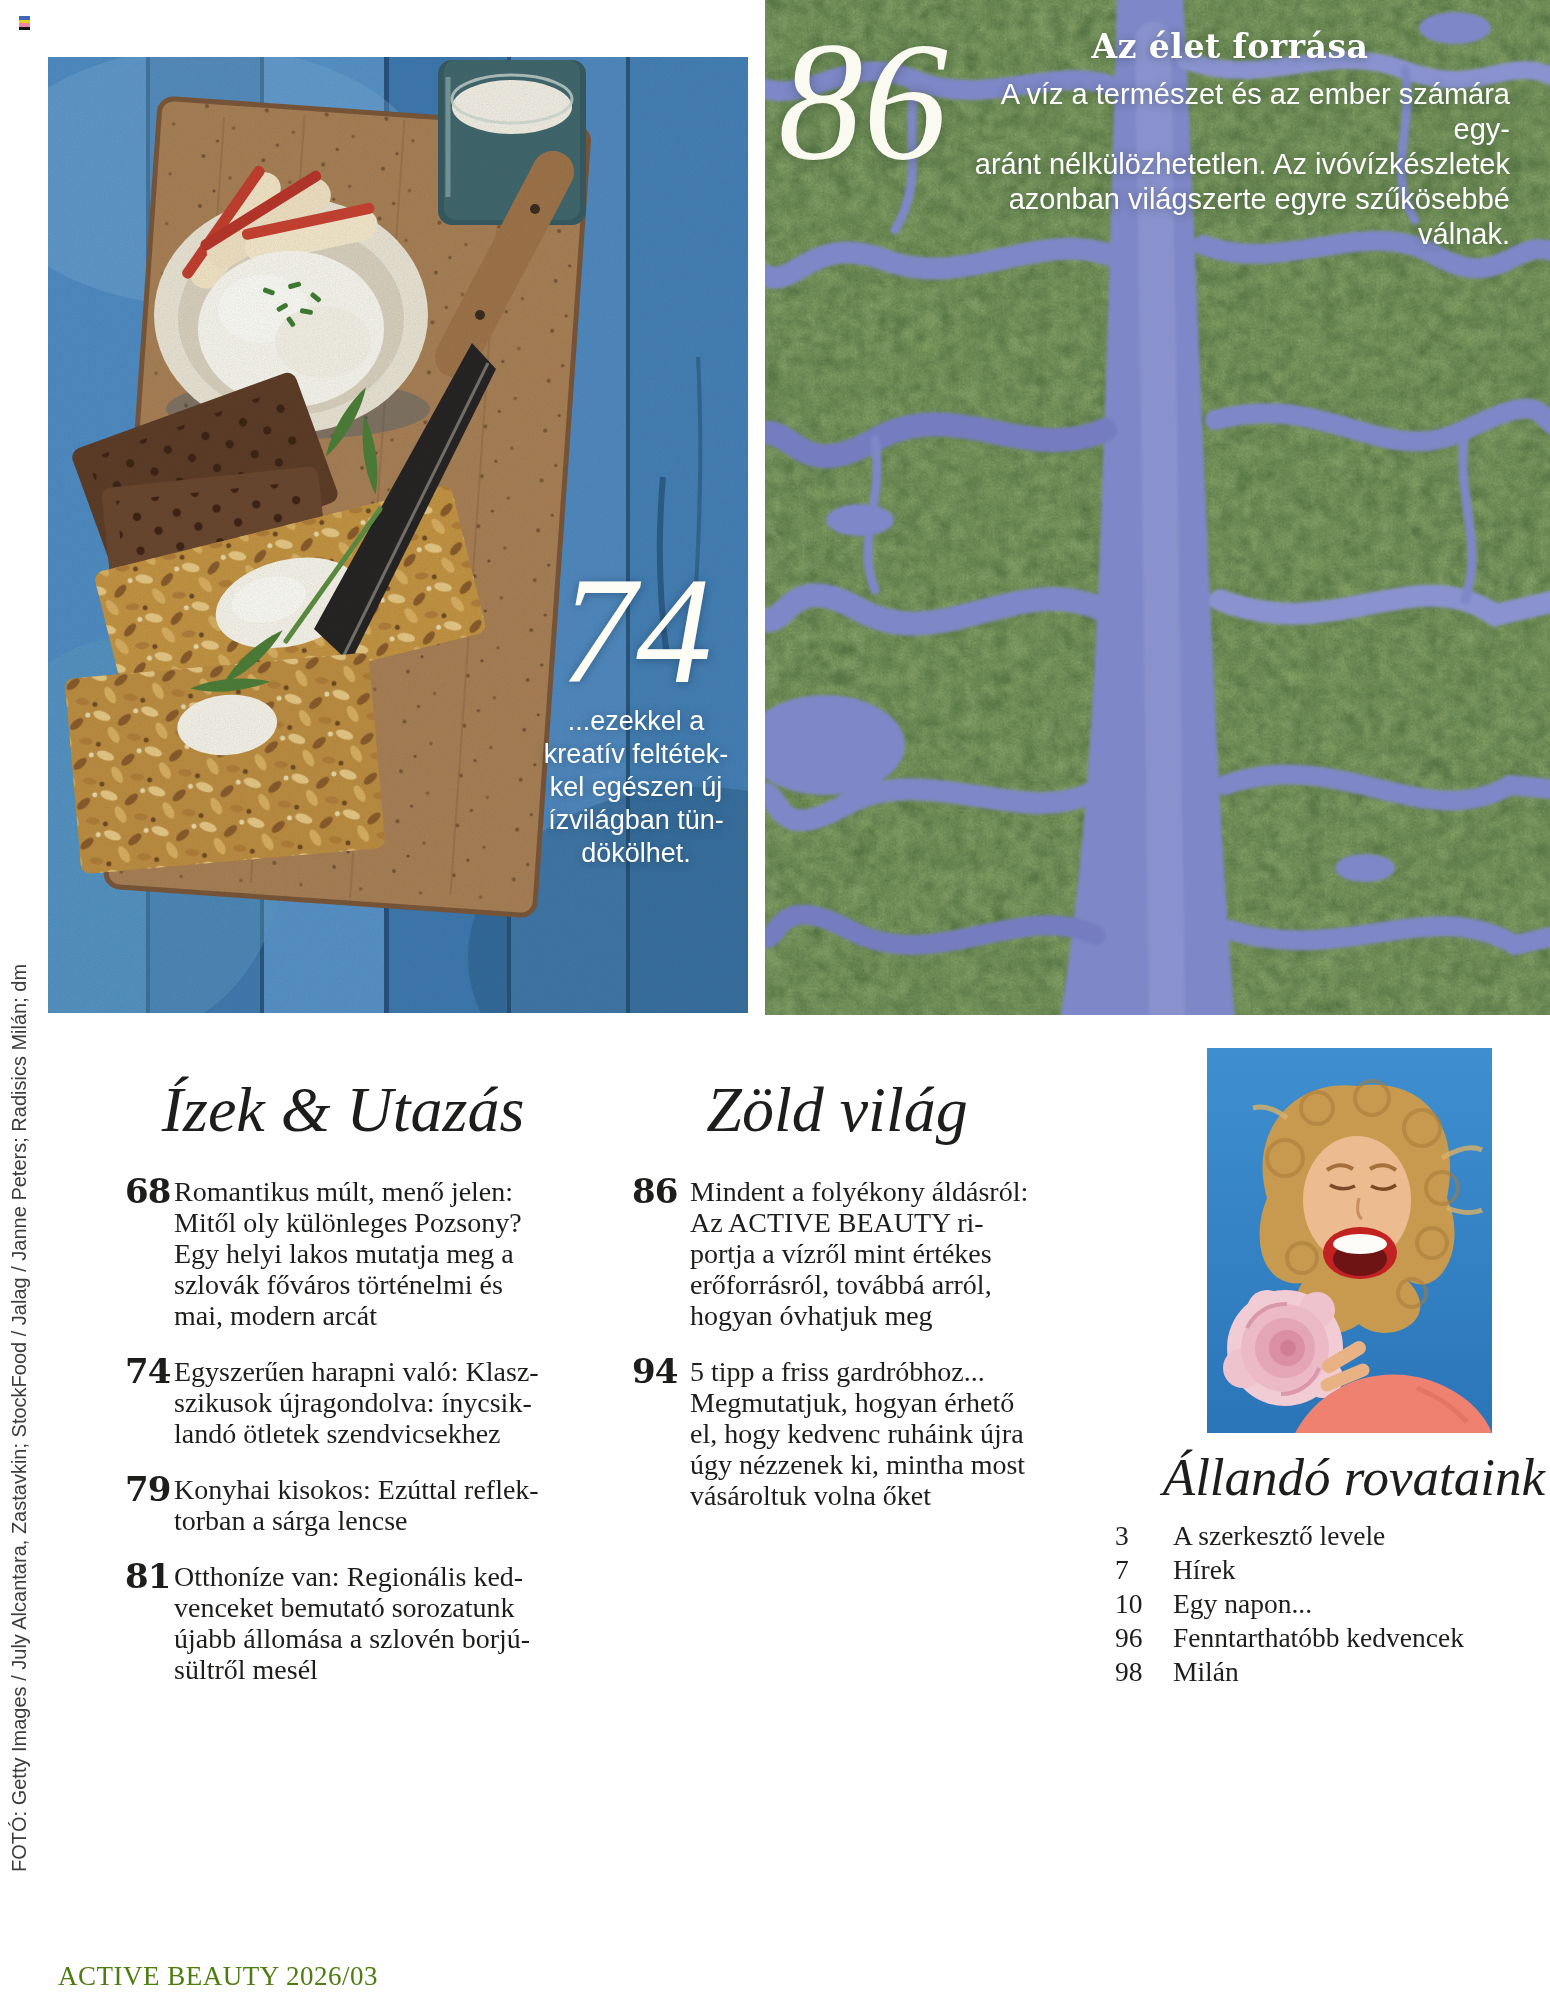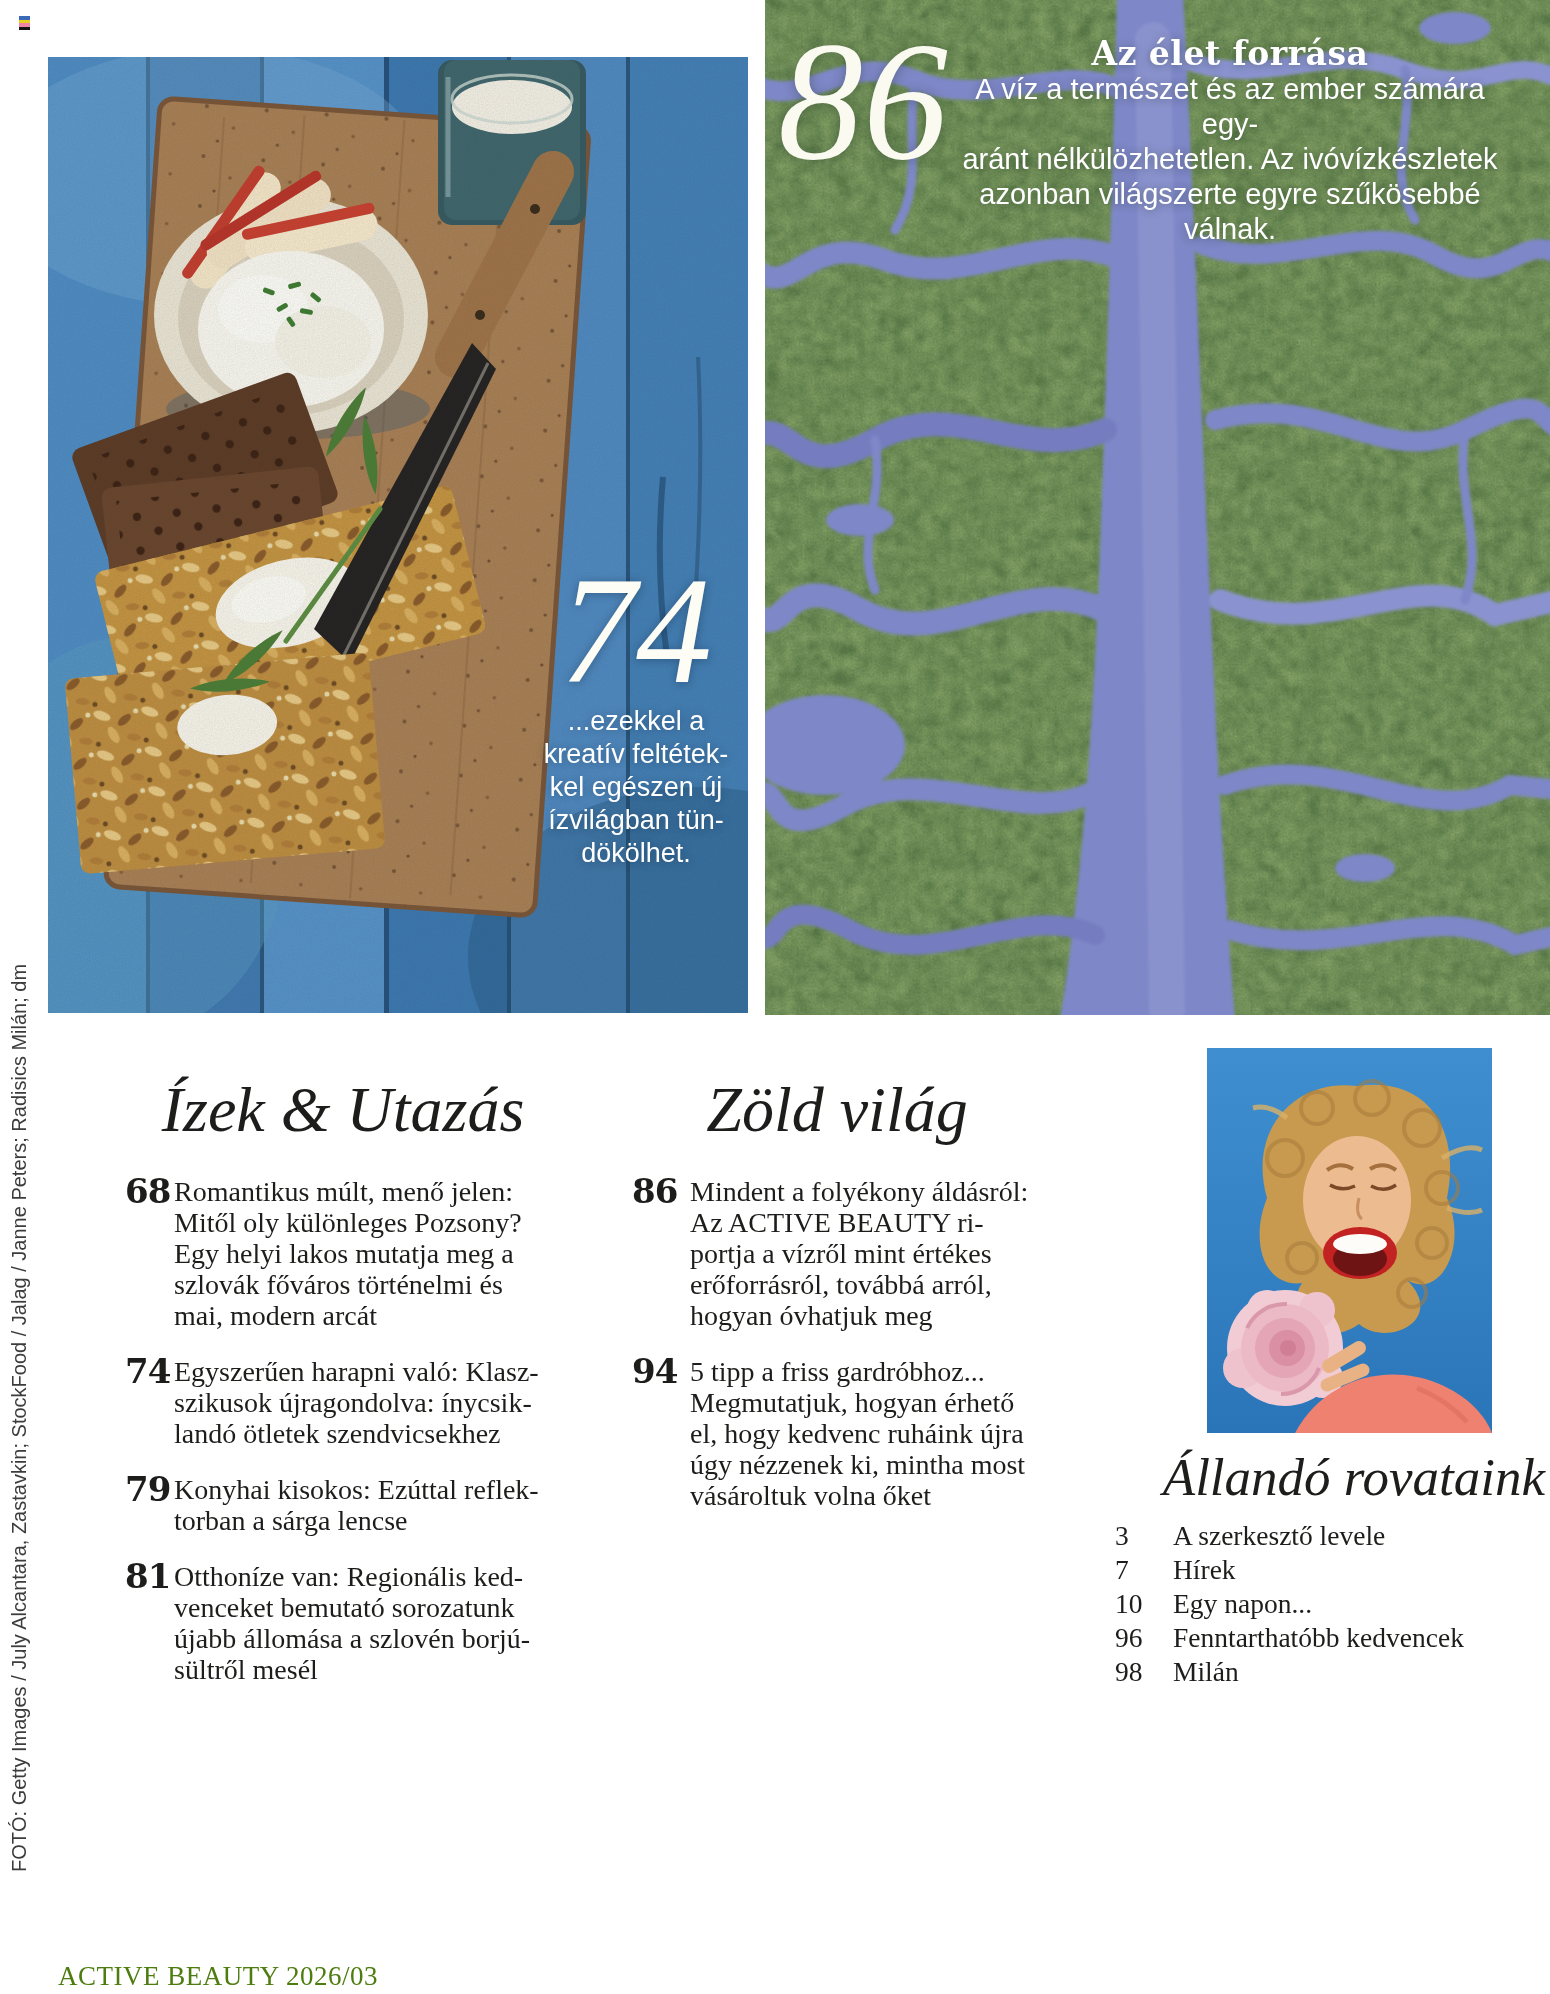--- a/index.html
+++ b/index.html
@@ -16,24 +16,24 @@
   .photo-right{left:765px;top:0;width:785px;height:1015px;}
   .photo-woman{left:1207px;top:1048px;width:285px;height:385px;}
   
   .ov74{position:absolute;left:520px;top:566px;width:232px;text-align:center;color:#ffffff;
         text-shadow:0 1px 10px rgba(10,30,50,.35);}
   .ov74 .num{font:italic 152px/130px "Liberation Serif",serif;color:#fdfdf6;}
   .ov74 .title{font:bold 36px/37px "Liberation Serif",serif;margin-top:14px;white-space:pre-line;}
   .ov74 .body{font:27px/33px "Liberation Sans",sans-serif;margin-top:9px;white-space:pre-line;}
   .ov86num{position:absolute;left:778px;top:26px;color:#fbfaf1;
         font:italic 170px/150px "Liberation Serif",serif;text-shadow:0 1px 12px rgba(20,40,30,.35);}
-  .ov86text{position:absolute;left:950px;top:36px;width:560px;text-align:center;color:#ffffff;
+  .ov86text{position:absolute;left:950px;top:29px;width:560px;text-align:center;color:#ffffff;
         text-shadow:0 1px 8px rgba(20,40,30,.4);}
   .ov86text .title{font:bold 33px/36px "DejaVu Serif",serif;letter-spacing:.5px;}
-  .ov86text .body{font:29px/35px "Liberation Sans",sans-serif;margin-top:0;white-space:pre-line;}
+  .ov86text .body{font:29px/35px "Liberation Sans",sans-serif;margin-top:12px;white-space:pre-line;text-align:right;}
   
   .h-sec{position:absolute;font-style:italic;color:#1d1d1b;}
   .h-food{left:118px;top:1075px;width:450px;text-align:center;font:italic 64px/70px "Liberation Serif",serif;}
   .h-green{left:612px;top:1075px;width:450px;text-align:center;font:italic 64px/70px "Liberation Serif",serif;}
   .h-standing{left:1143px;top:1448px;width:402px;text-align:right;font:italic 53px/58px "Liberation Serif",serif;}
   
   .toc{position:absolute;width:455px;}
   .toc-left{left:125px;top:1176px;}
   .toc-right{left:632px;top:1176px;}
   .toc-item{display:flex;margin-bottom:25px;}

